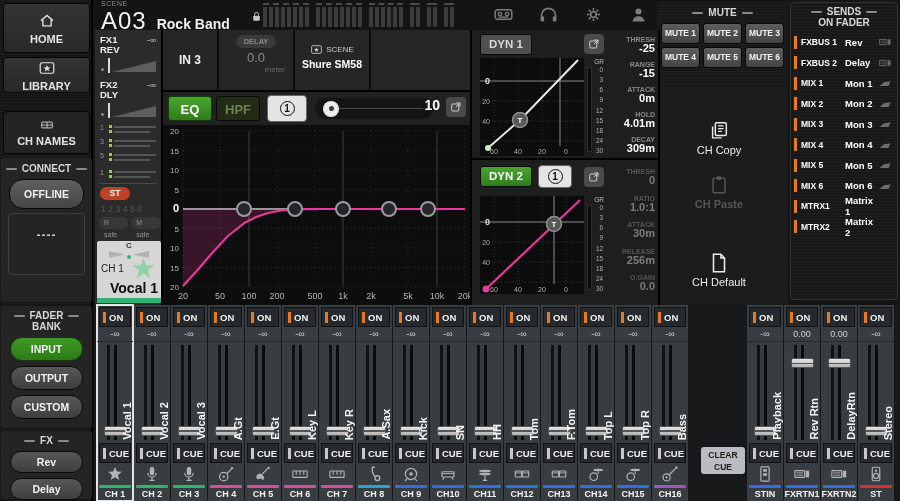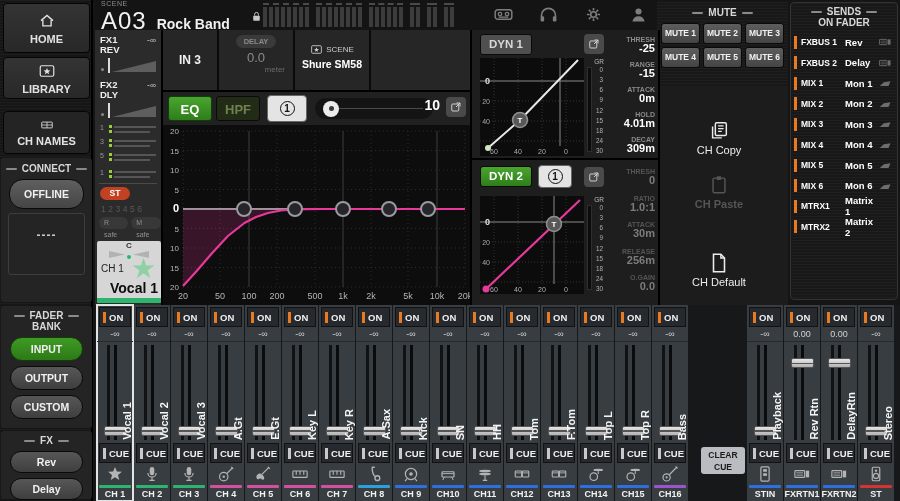--- a/index.html
+++ b/index.html
@@ -294,21 +294,21 @@
 
 <div class="app">
 
   <aside id="sidebar">
     <div class="side-btn" style="top:3px;height:50px;">
       <svg class="icon" width="18" height="18">
           <use href="#i-house"></use>
         </svg>
       <span>HOME</span>
     </div>
-    <div class="side-btn" style="top:57px;height:42px;">
+    <div class="side-btn" style="top:57px;height:36px;">
       <svg class="icon" width="18" height="18">
           <use href="#i-starbox"></use>
         </svg>
       <span>LIBRARY</span>
     </div>
     <div class="side-btn" style="top:111px;height:43px;background:#242424;">
       <svg class="icon" width="18" height="14">
           <use href="#i-grid"></use>
         </svg>
       <span>CH NAMES</span>

